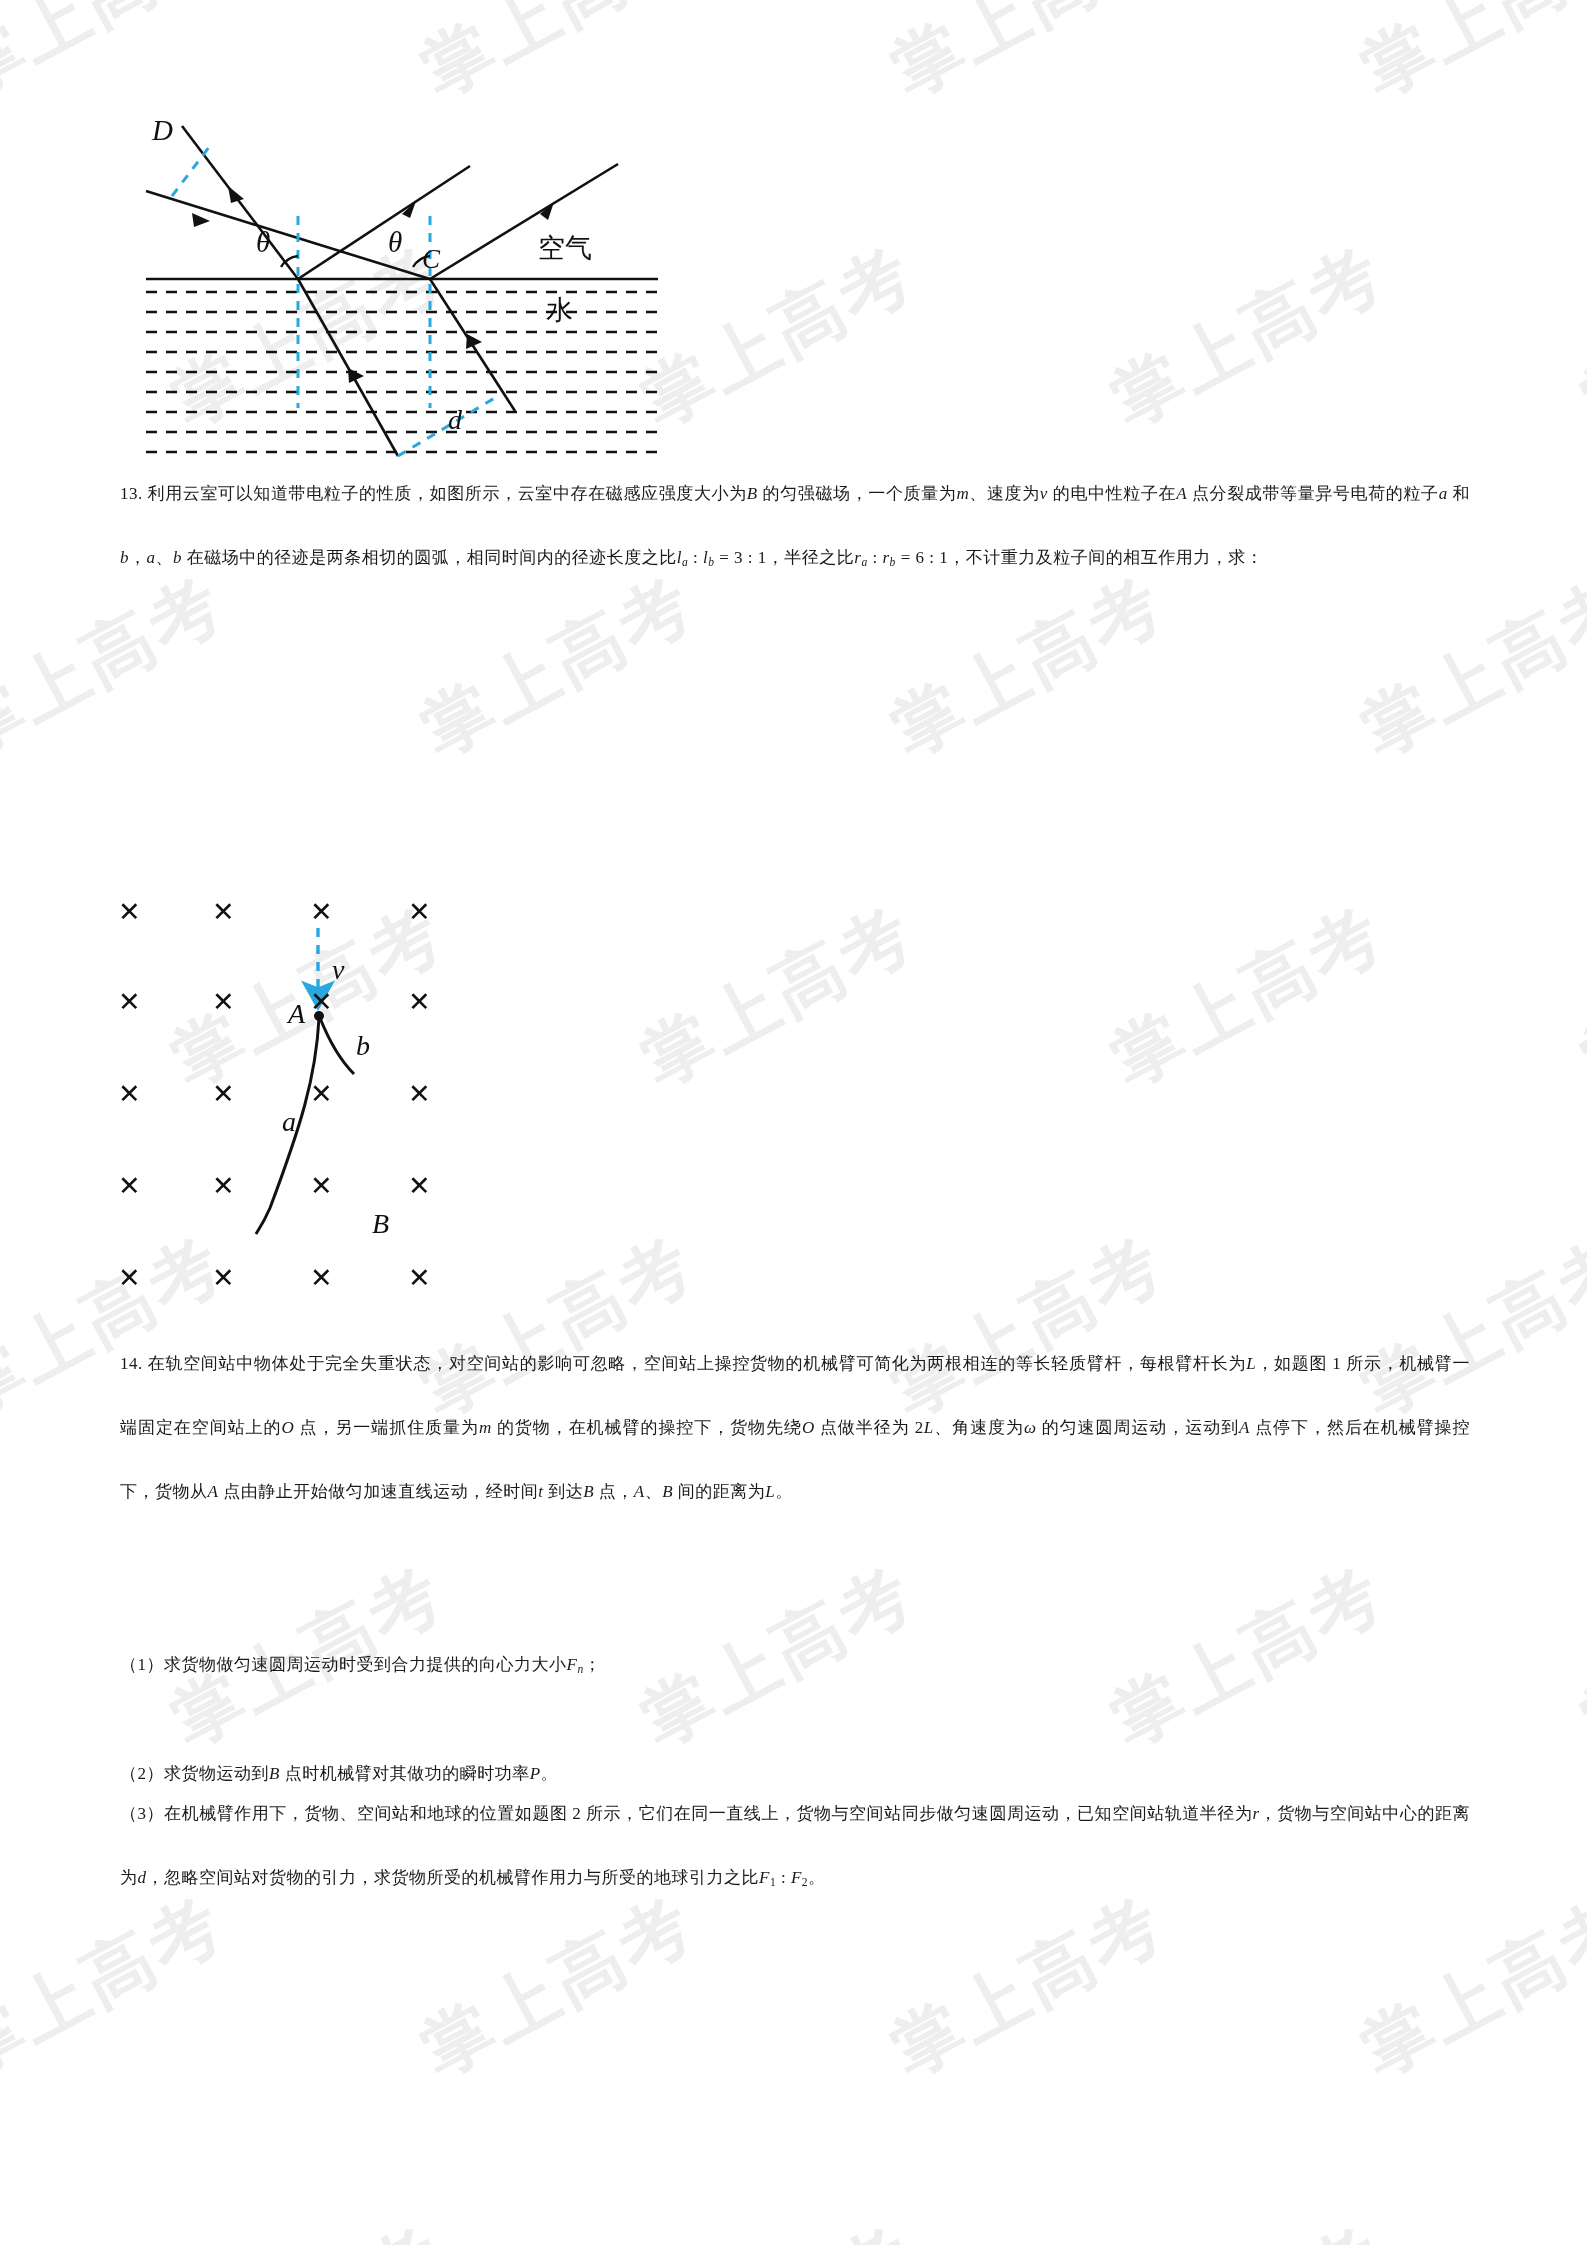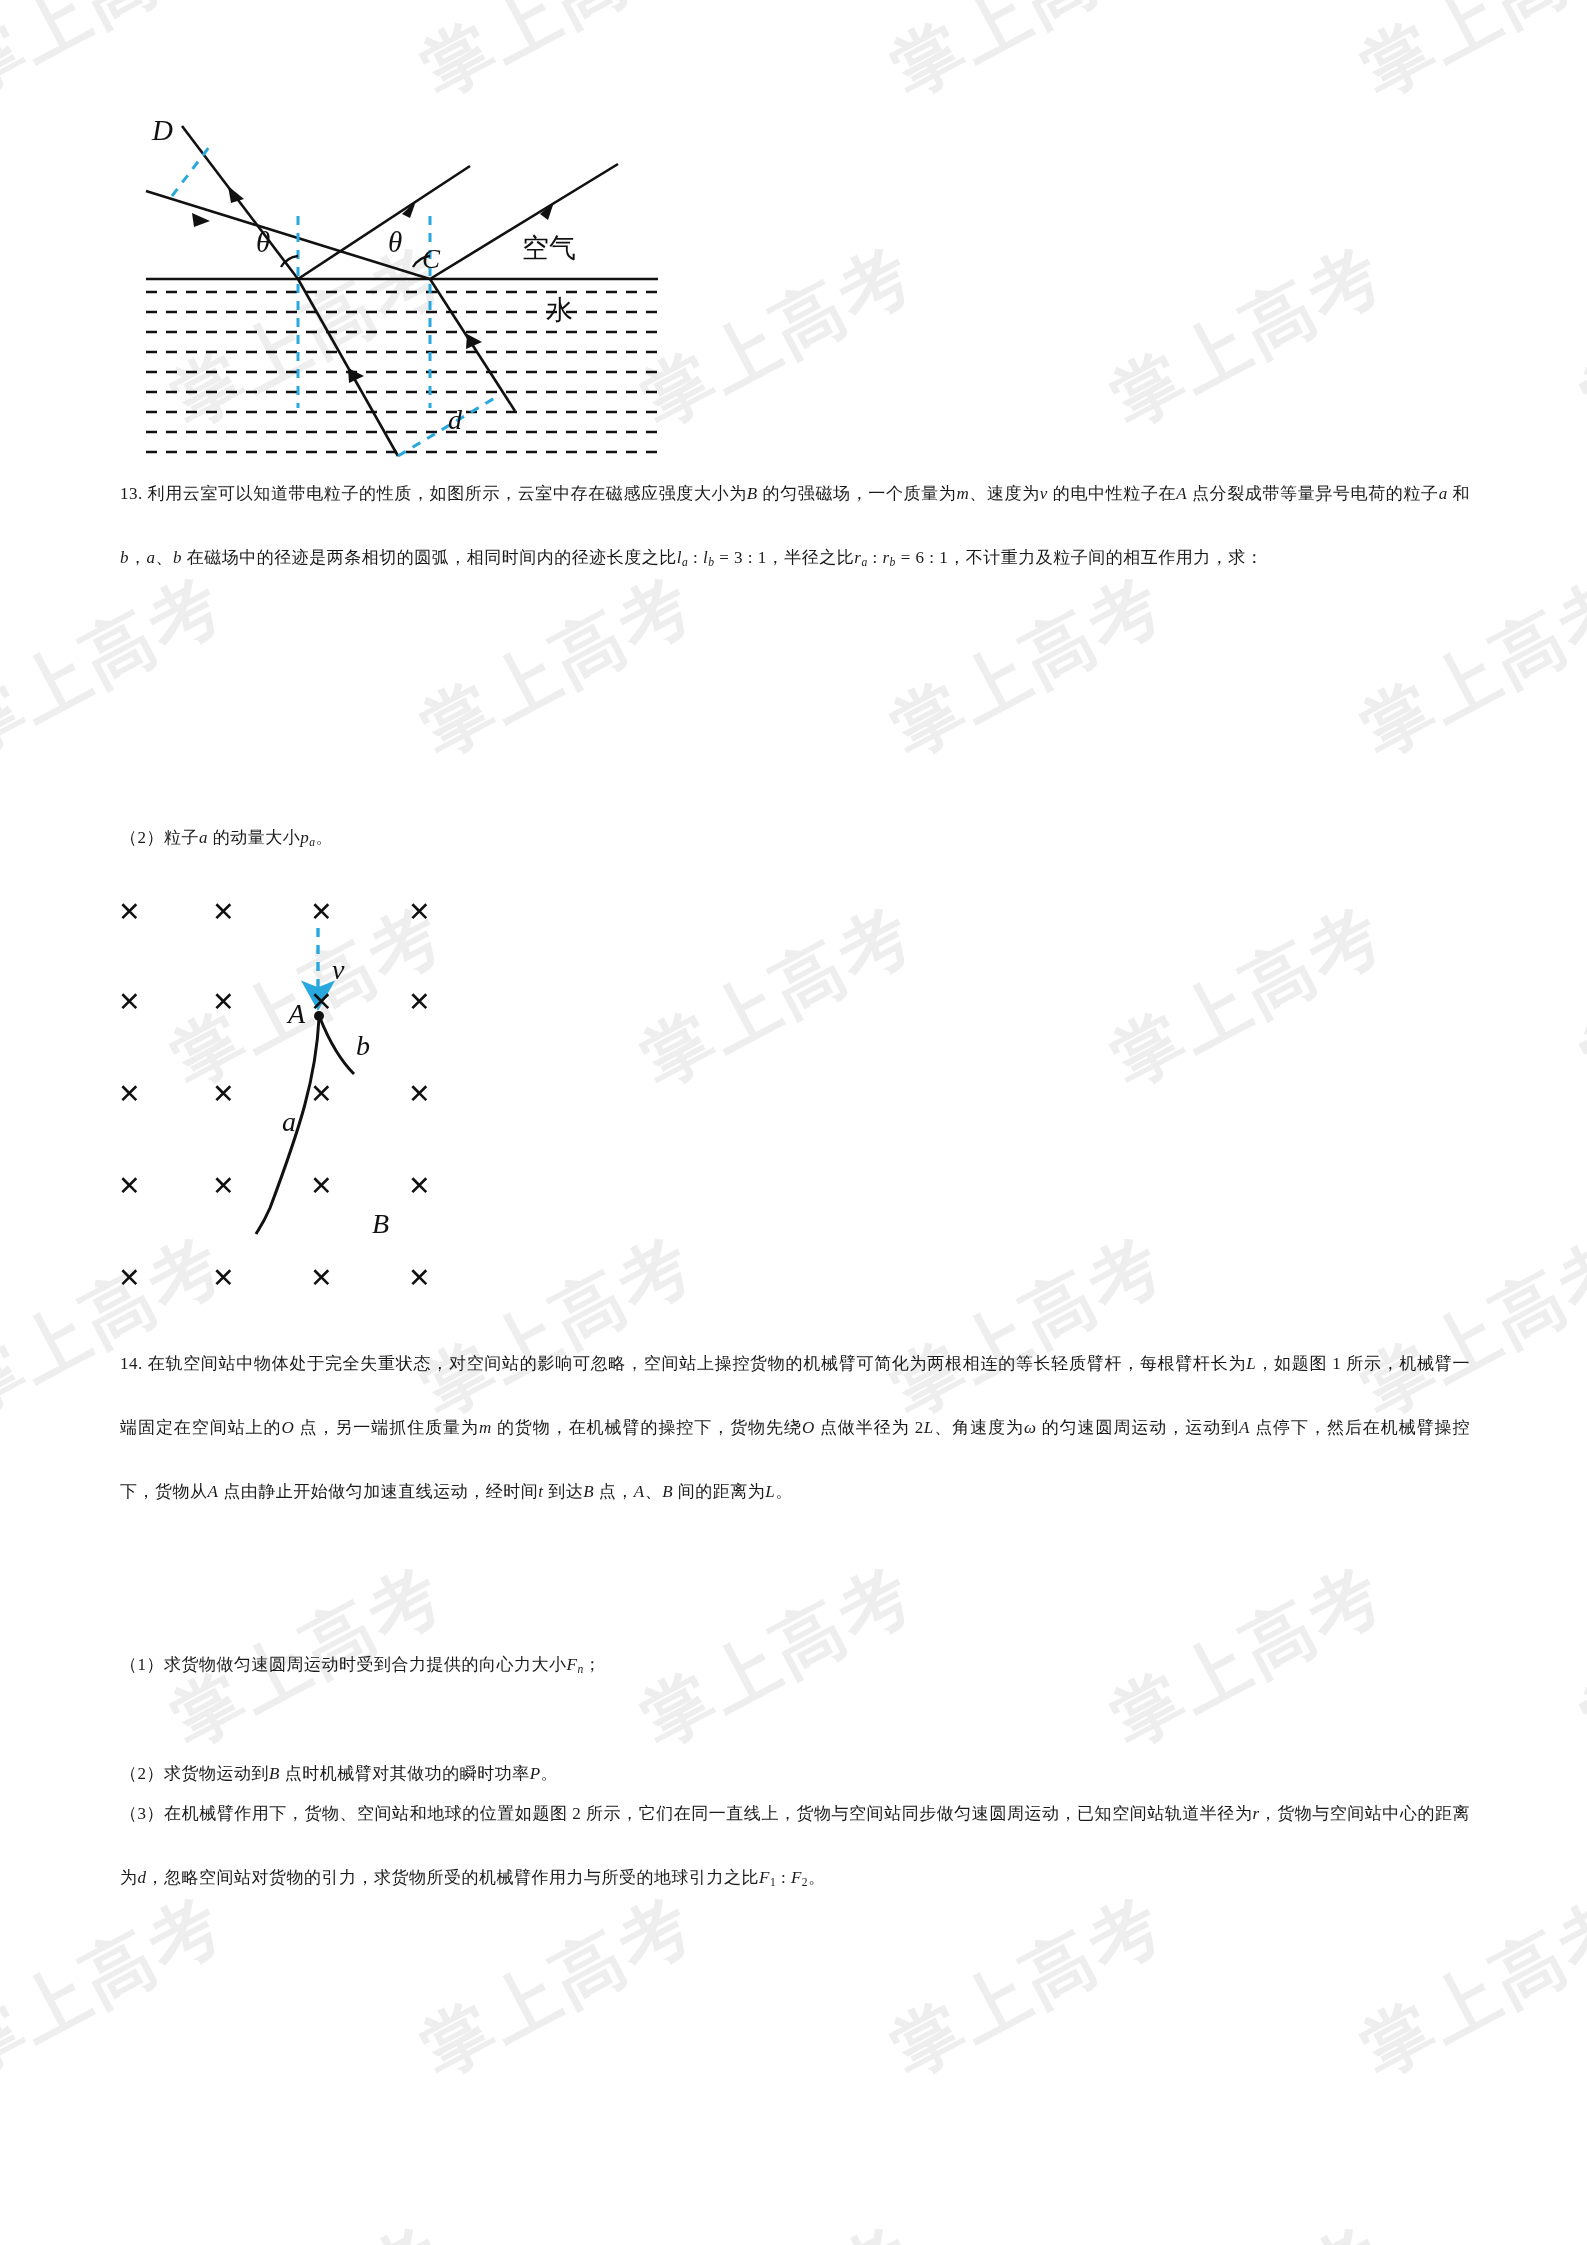--- a/index.html
+++ b/index.html
@@ -189,29 +189,28 @@
       <line x1="268" y1="360" x2="368" y2="300" stroke="#29a8df" stroke-width="3" stroke-dasharray="9 8"></line>
 
       <path d="M 168,160 A 23 23 0 0 0 151,171" fill="none" stroke="#111" stroke-width="2.4"></path>
       <path d="M 300,160 A 23 23 0 0 0 283,171" fill="none" stroke="#111" stroke-width="2.4"></path>
     </svg>
 
     <span class="lbl" style="left:22px; top:18px; font-size:29px;">D</span>
     <span class="lbl" style="left:126px; top:130px; font-size:29px;">θ</span>
     <span class="lbl" style="left:258px; top:130px; font-size:29px;">θ</span>
     <span class="lbl" style="left:292px; top:148px; font-size:27px;">C</span>
-    <span class="lbl-cn" style="left:392px; top:134px;">空气</span>
+    <span class="lbl-cn" style="left:408px; top:134px;">空气</span>
     <span class="lbl-cn" style="left:416px; top:196px;">水</span>
     <span class="lbl" style="left:318px; top:308px; font-size:28px;">d</span>
   </div>
 
   <div class="para" style="left:120px; top:462px; width:1350px;">13. 利用云室可以知道带电粒子的性质，如图所示，云室中存在磁感应强度大小为<i class="v">B</i> 的匀强磁场，一个质量为<i class="v">m</i>、速度为<i class="v">v</i> 的电中性粒子在<i class="v">A</i> 点分裂成带等量异号电荷的粒子<i class="v">a</i> 和<i class="v">b</i>，<i class="v">a</i>、<i class="v">b</i> 在磁场中的径迹是两条相切的圆弧，相同时间内的径迹长度之比<i class="v">l<span class="sub">a</span></i> : <i class="v">l<span class="sub">b</span></i> = 3 : 1，半径之比<i class="v">r<span class="sub">a</span></i> : <i class="v">r<span class="sub">b</span></i> = 6 : 1，不计重力及粒子间的相互作用力，求：</div>
 
 
-  <div class="para" style="left:120px; top:818px; width:1350px; line-height:40px;">（2）粒子<i class="v">a</i> 的动量大小<i class="v">p<span class="sub">a</span></i>。</div>
 
   <div class="fig" id="field-figure">
     <svg width="420" height="440" viewBox="0 0 420 440">
       <defs>
         <marker id="cyanarrow" markerWidth="11" markerHeight="11" refX="4" refY="5" orient="auto">
           <path d="M0,0 L9,5 L0,10 L2,5 Z" fill="#29a8df"></path>
         </marker>
       </defs>
 
       <line x1="198" y1="50" x2="198" y2="116" stroke="#29a8df" stroke-width="3.4" stroke-dasharray="9 8" marker-end="url(#cyanarrow)"></line>

